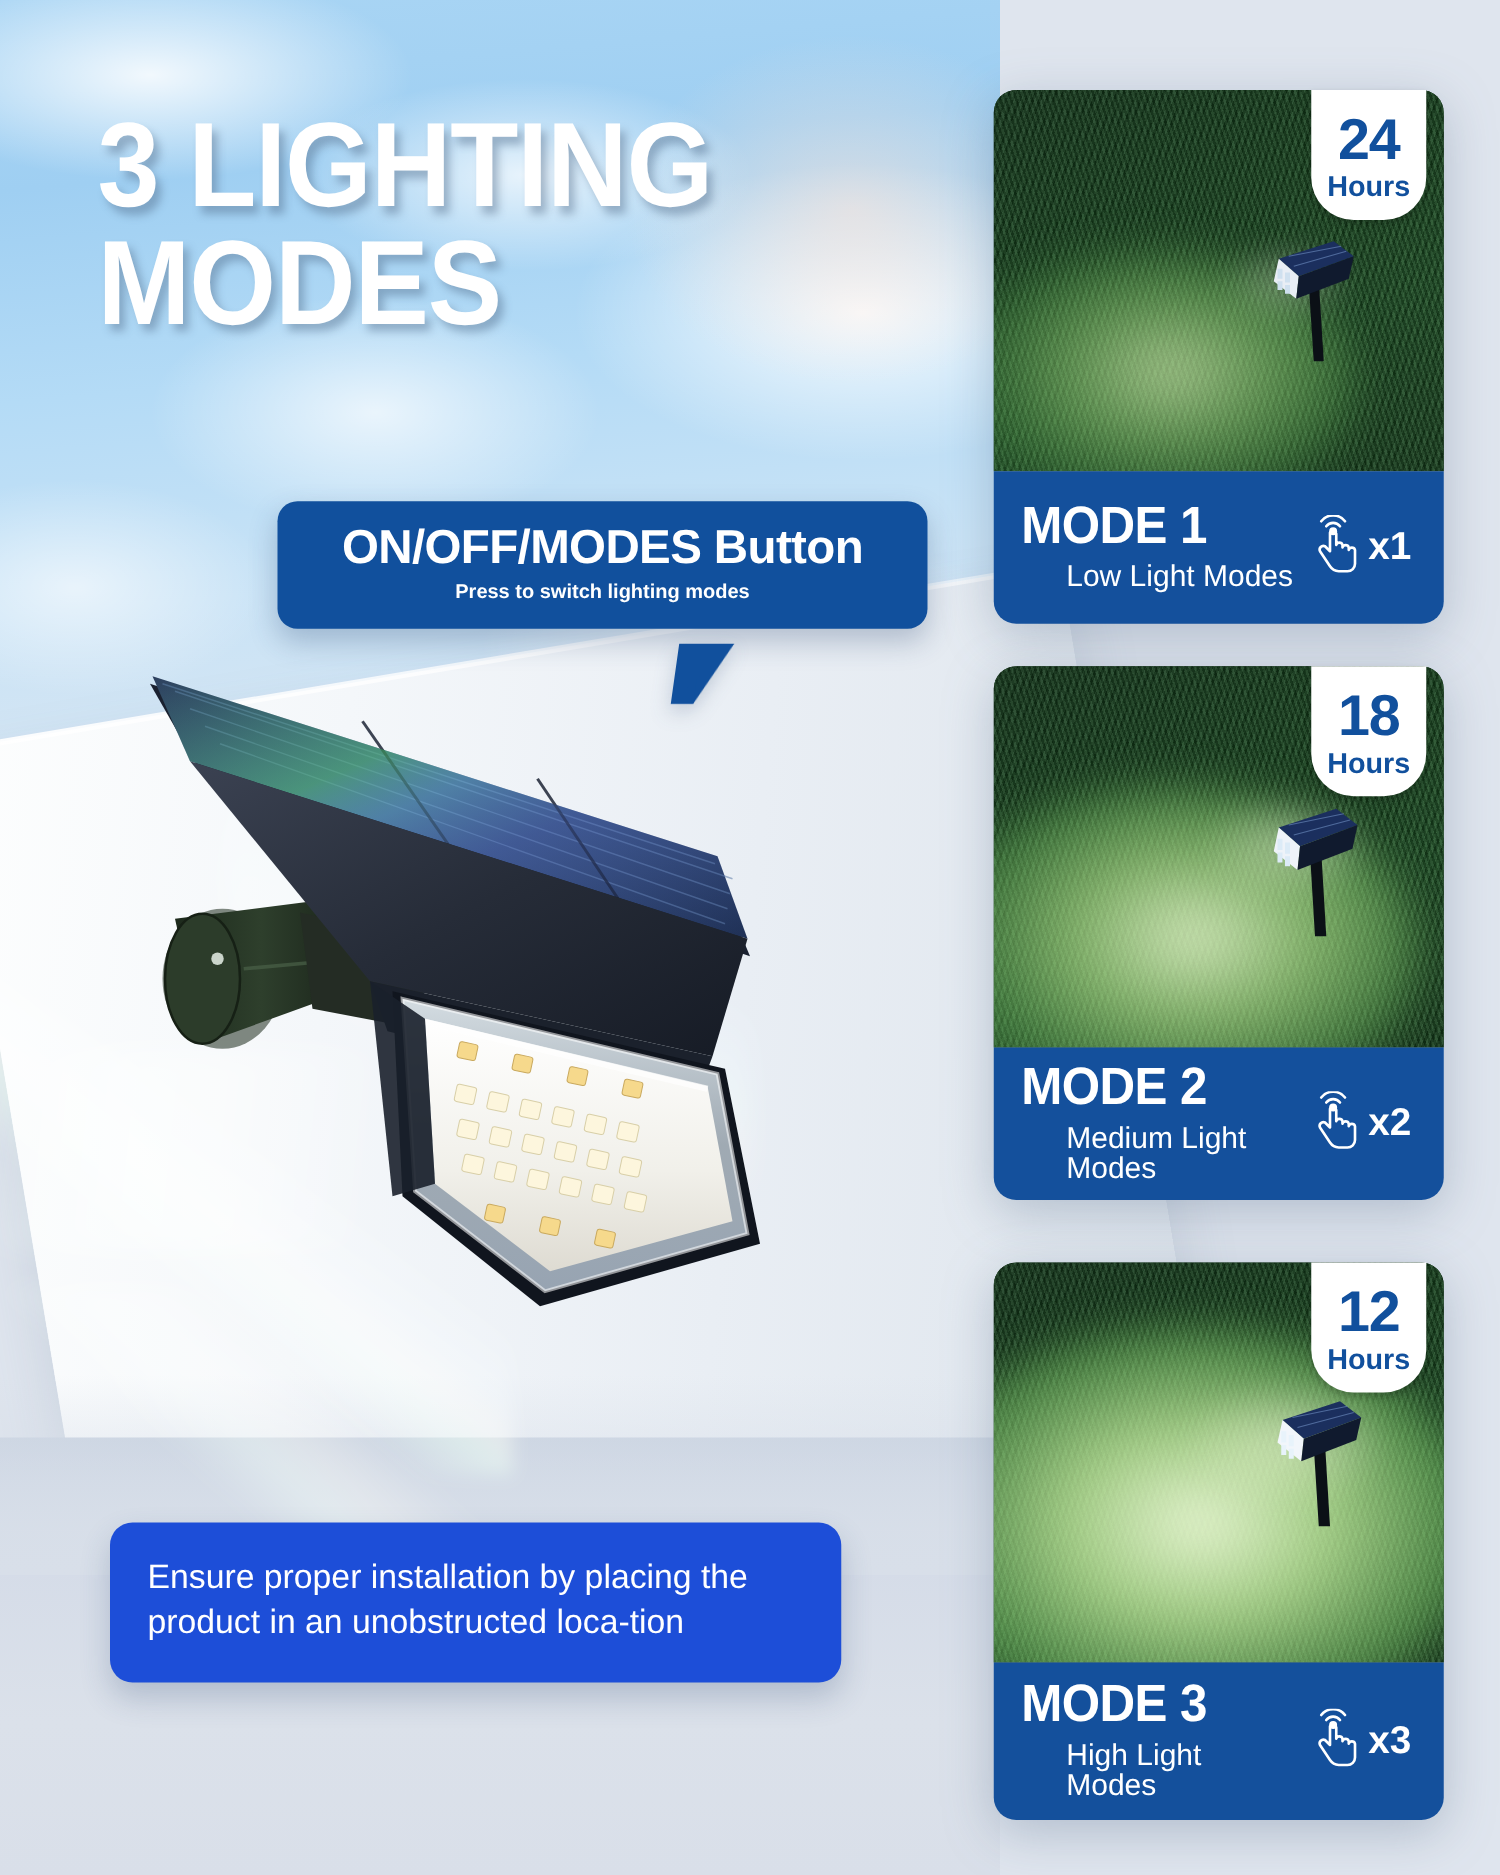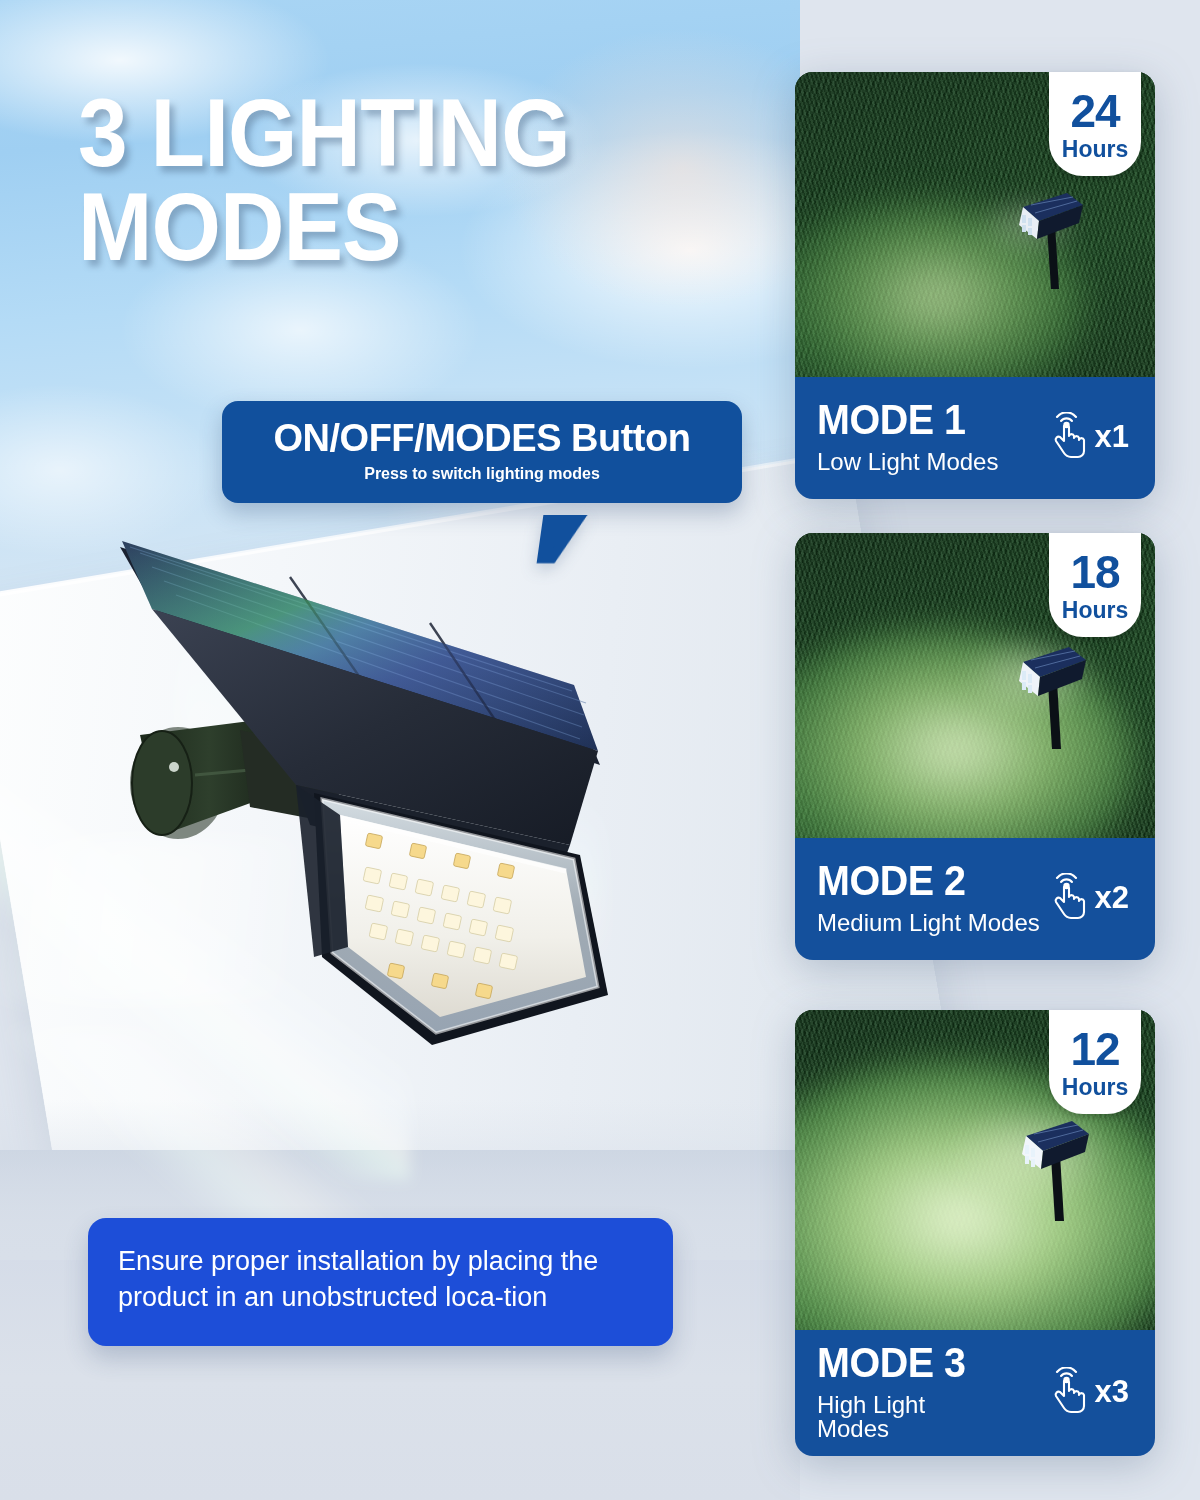--- a/index.html
+++ b/index.html
@@ -224,21 +224,21 @@
     background:#14509c;
     border-radius:0 0 18px 18px;
     padding:14px 22px 18px;
     color:#fff;
     height:122px;
     display:flex; align-items:center; justify-content:space-between;
   }
   .f3 { height:126px;gap:46px; }
   .footer-text { }
   .mode-title { font-size:42px; font-weight:bold; letter-spacing:-.5px; line-height:1; transform:scaleX(.94); transform-origin:left center; }
-  .mode-sub { font-size:24px; margin-top:9px; line-height:1; }
+  .mode-sub { font-size:24px; margin-top:9px; line-height:1;margin-left:36px; }
   .tap { display:flex; align-items:flex-end; gap:4px; padding-right:4px; }
   .tap svg { width:44px; height:48px; display:block; }
   .tap-count { font-size:31px; font-weight:bold; padding-bottom:5px; }
 </style>
 </head>
 <body>
 
 <div class="scene">
   <div class="sky"></div>
   <div class="sky-warm"></div>

